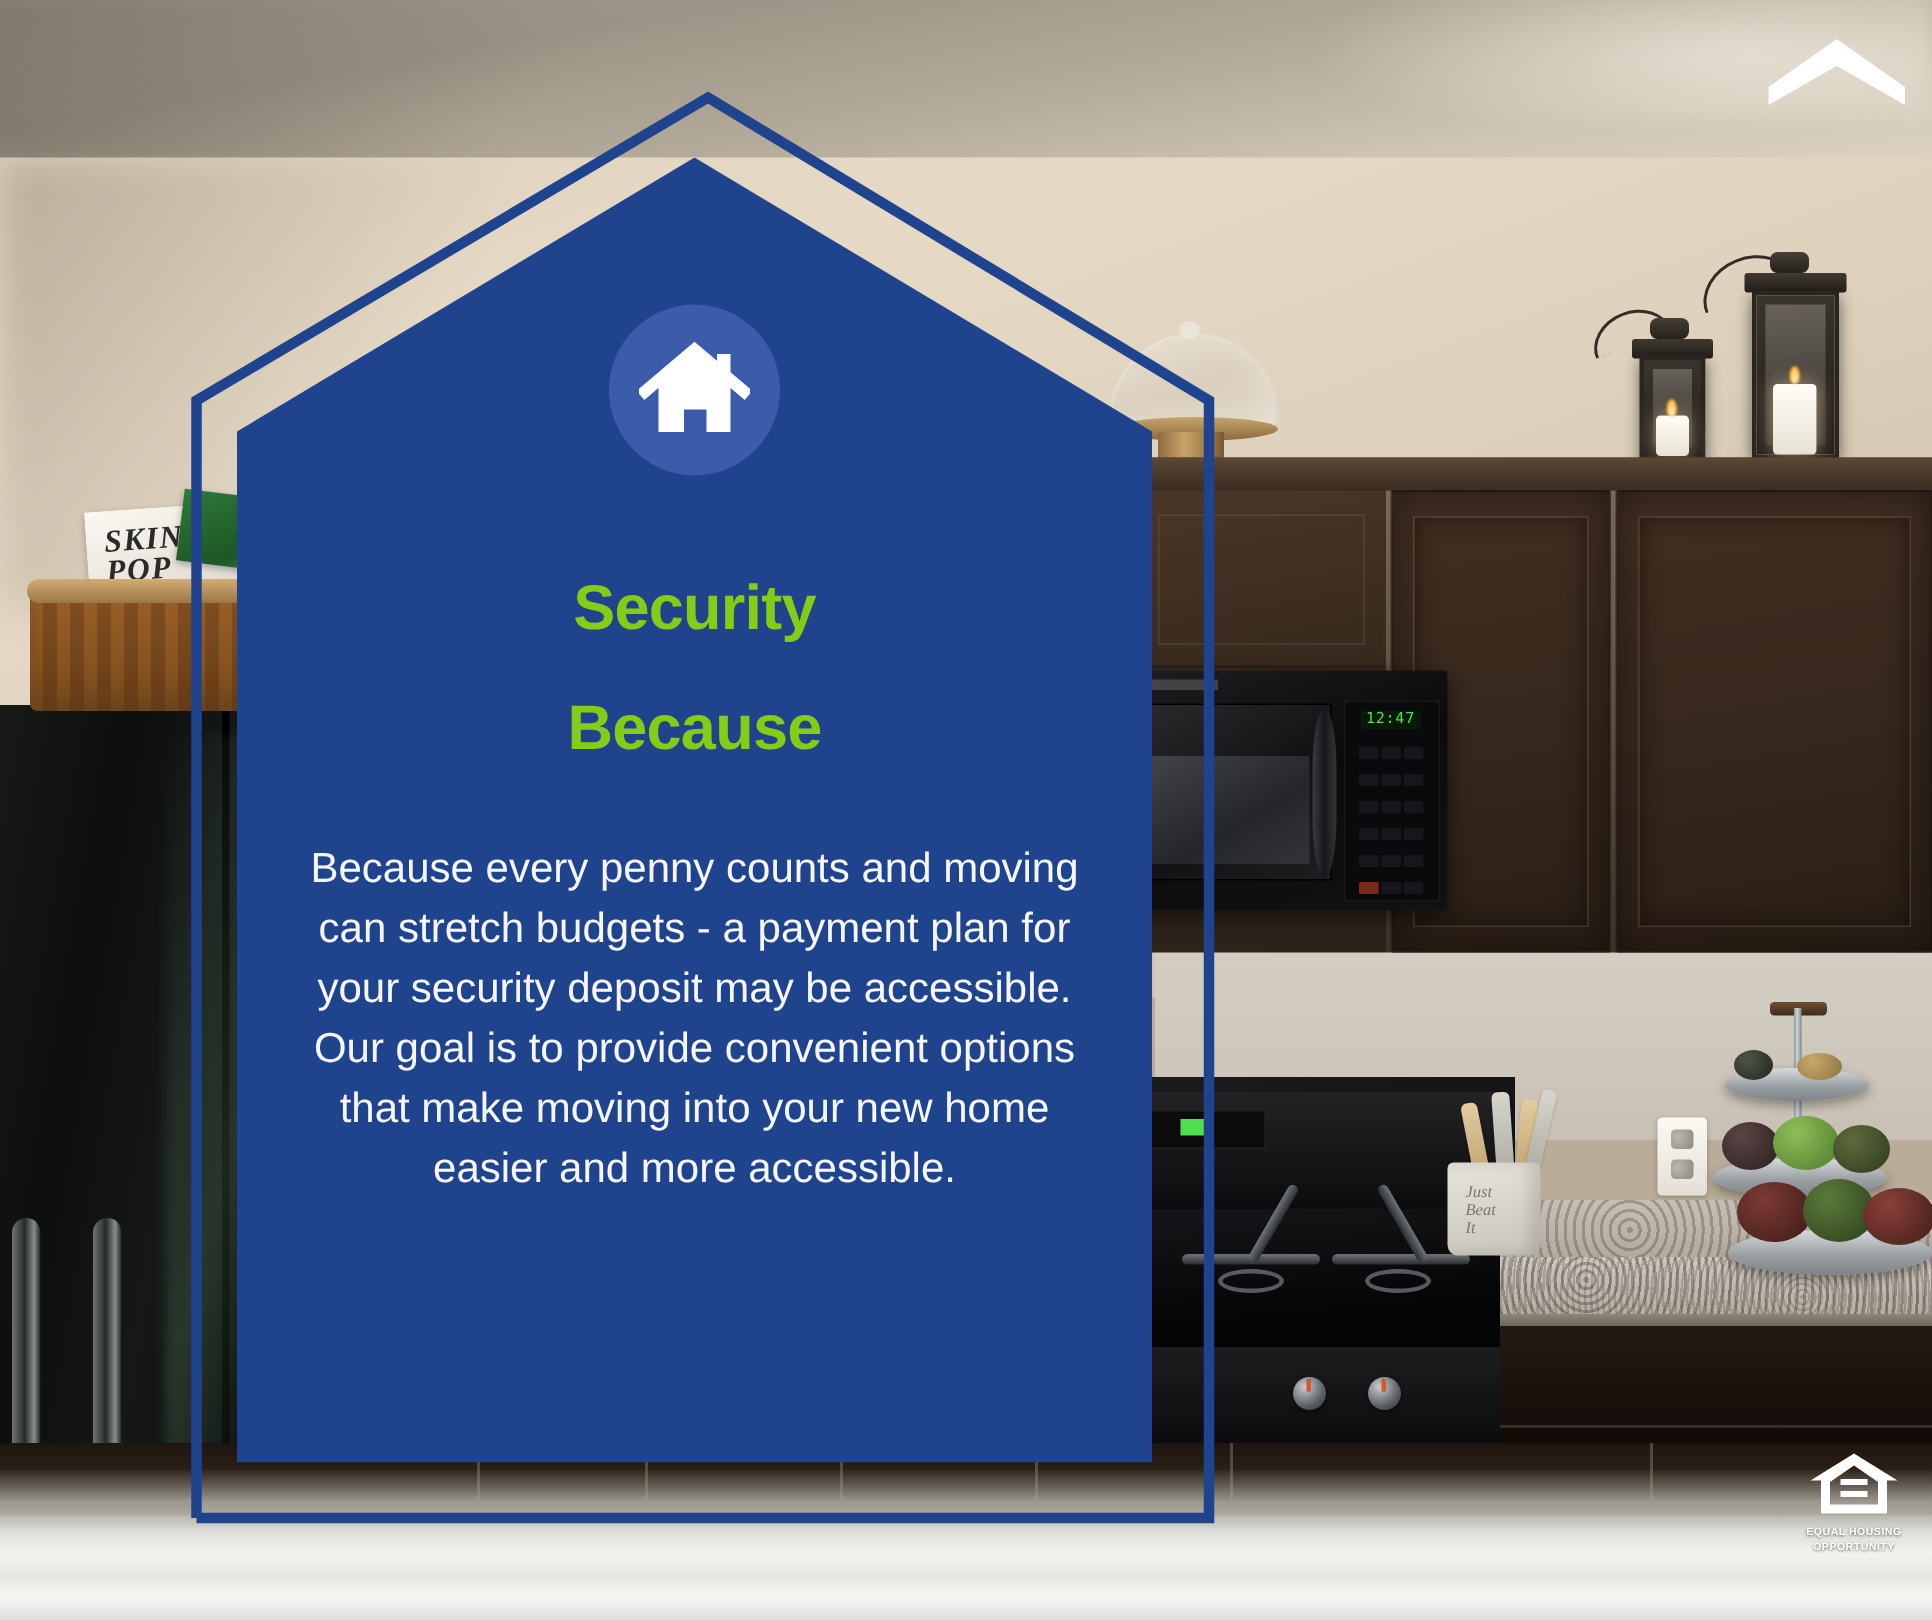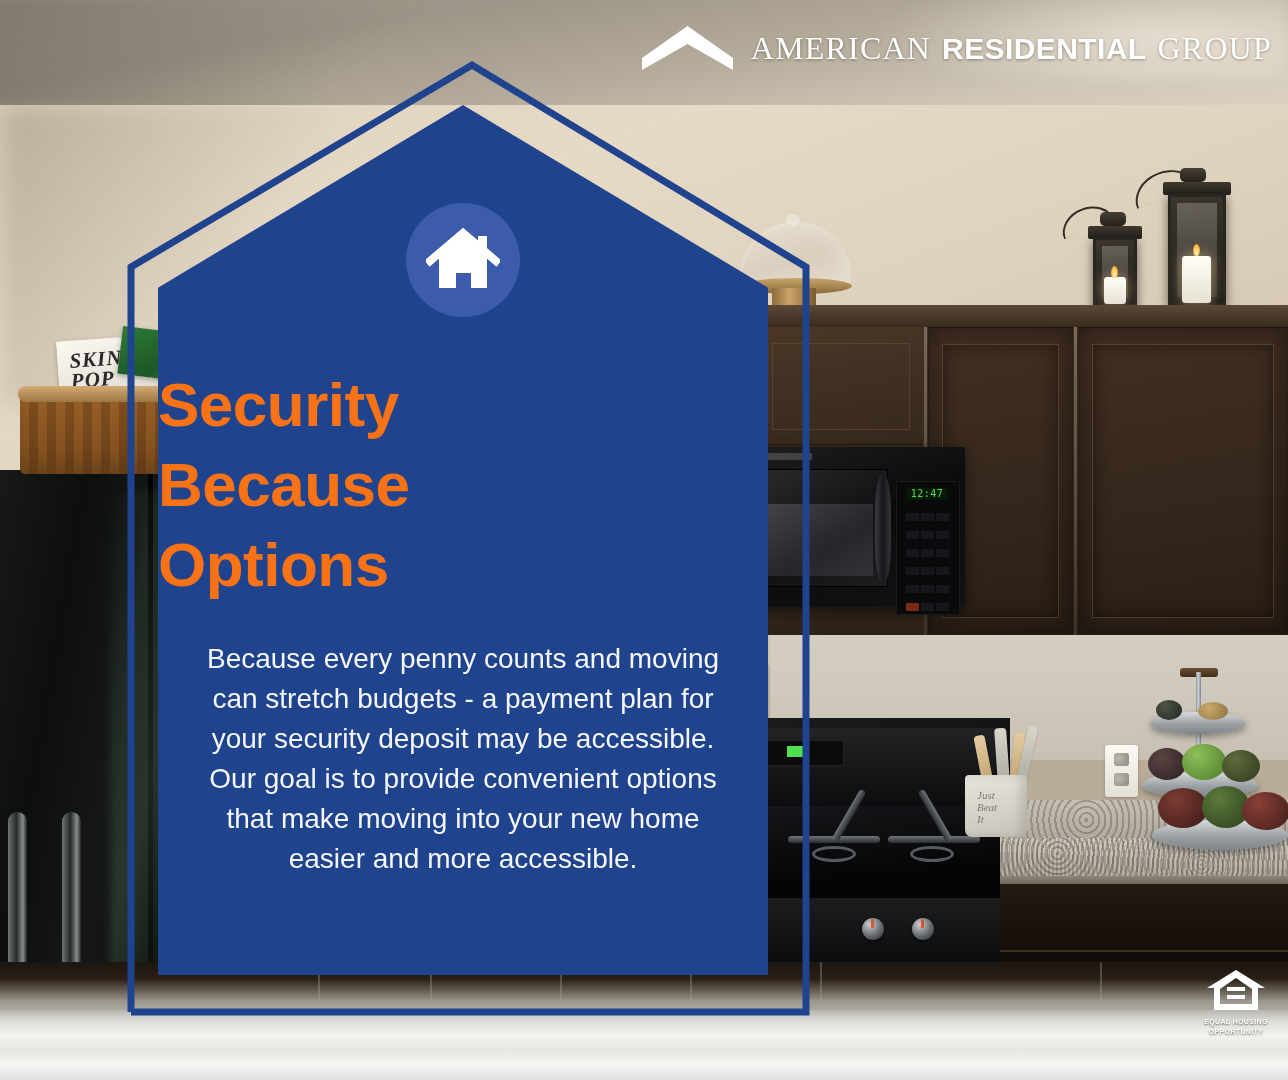--- a/index.html
+++ b/index.html
@@ -98,21 +98,21 @@
     position:absolute; left:6px; top:34px; width:106px; height:72px;
     background:linear-gradient(150deg,#4d4f52,#2b2d30 60%,#3a3c40);
     opacity:.75;
   }
   .mw-handle {
     position:absolute; left:115px; top:26px; width:16px; height:112px;
     background:linear-gradient(90deg,#3c3c40,#16161a 50%,#34343a);
     border-radius:8px/40px;
   }
   .mw-panel {
-    position:absolute; left:136px; top:34px; width:64px; height:134px;
+    position:absolute; left:136px; top:20px; width:64px; height:134px;
     background:#0a0a0c; border:1px solid #1a1a1e;padding-left:20px;
   }
   .mw-display {
     position:absolute; left:10px; top:6px; width:40px; height:12px;
     background:#071a07;
   }
   .mw-display span{
     display:block; color:#49e24a; font-size:10px; line-height:12px;
     text-align:center; font-family:"DejaVu Sans Mono",monospace; letter-spacing:.5px;
   }
@@ -396,22 +396,23 @@
   }
   .icon-circle {
     margin-top:98px;
     width:114px; height:114px; border-radius:50%;
     background:#3c5cab;
     display:flex; align-items:center; justify-content:center;
   }
   .panel-title {
     margin-top:48px;
     width:100%;
-    color:#f97316;
-    font-size:62px;
+    text-align:center;
+    color:#84cc16;
+    font-size:42px;
     font-weight:700;
     line-height:80px;
     letter-spacing:-.5px;
   }
   .panel-body {
     margin-top:34px;
     width:540px;
     text-align:center;
     color:#f4f6fa;
     font-size:28px;
@@ -602,35 +603,29 @@
 
         <path d="M13 32 L37 12 L61 32 L61 63 L13 63 Z" fill="#ffffff"></path>
 
         <rect x="30" y="48" width="15" height="15" fill="#3c5cab"></rect>
       </svg>
     </div>
 
     <div class="panel-title">
       <div>Security</div>
       <div>Because</div>
-      <div>Options</div>
     </div>
 
     <p class="panel-body">Because every penny counts and moving can stretch budgets - a payment plan for your security deposit may be accessible. Our goal is to provide convenient options that make moving into your new home easier and more accessible.</p>
   </div>
 
   <div class="brand">
     <svg width="95" height="48" viewBox="0 0 95 48">
       <path d="M47.5 2 L93 34 L93 46 L47.5 20 L2 46 L2 34 Z" fill="#ffffff"></path>
     </svg>
-    <div class="brand-text">
-      <span class="brand-serif">AMERICAN</span>
-      <span class="brand-bold">RESIDENTIAL</span>
-      <span class="brand-serif">GROUP</span>
-    </div>
   </div>
 
   <div class="eho">
     <svg width="62" height="44" viewBox="0 0 62 44">
       <path d="M31 2 L60 20 L53 20 L53 42 L9 42 L9 20 L2 20 Z
                M31 10 L15 21 L15 36 L47 36 L47 21 Z" fill="#ffffff" fill-rule="evenodd"></path>
       <rect x="22" y="19" width="18" height="4" fill="#ffffff"></rect>
       <rect x="22" y="27" width="18" height="4" fill="#ffffff"></rect>
     </svg>
     <div class="eho-text">EQUAL HOUSING</div>

